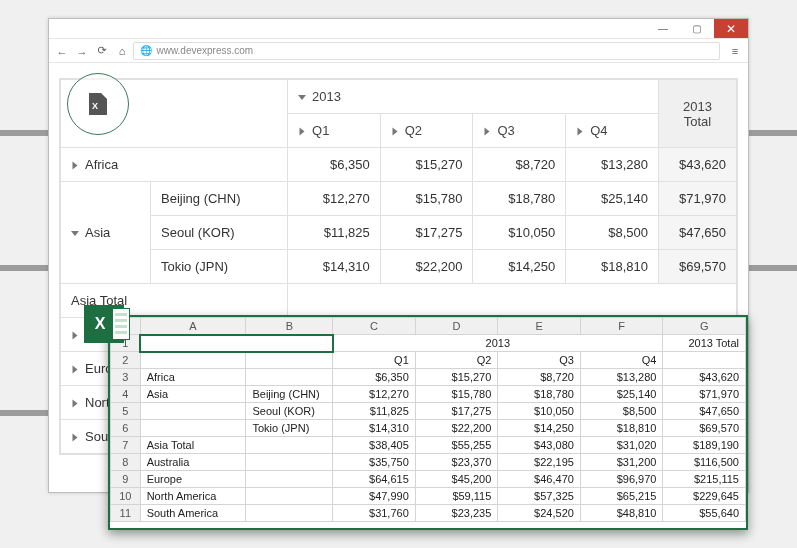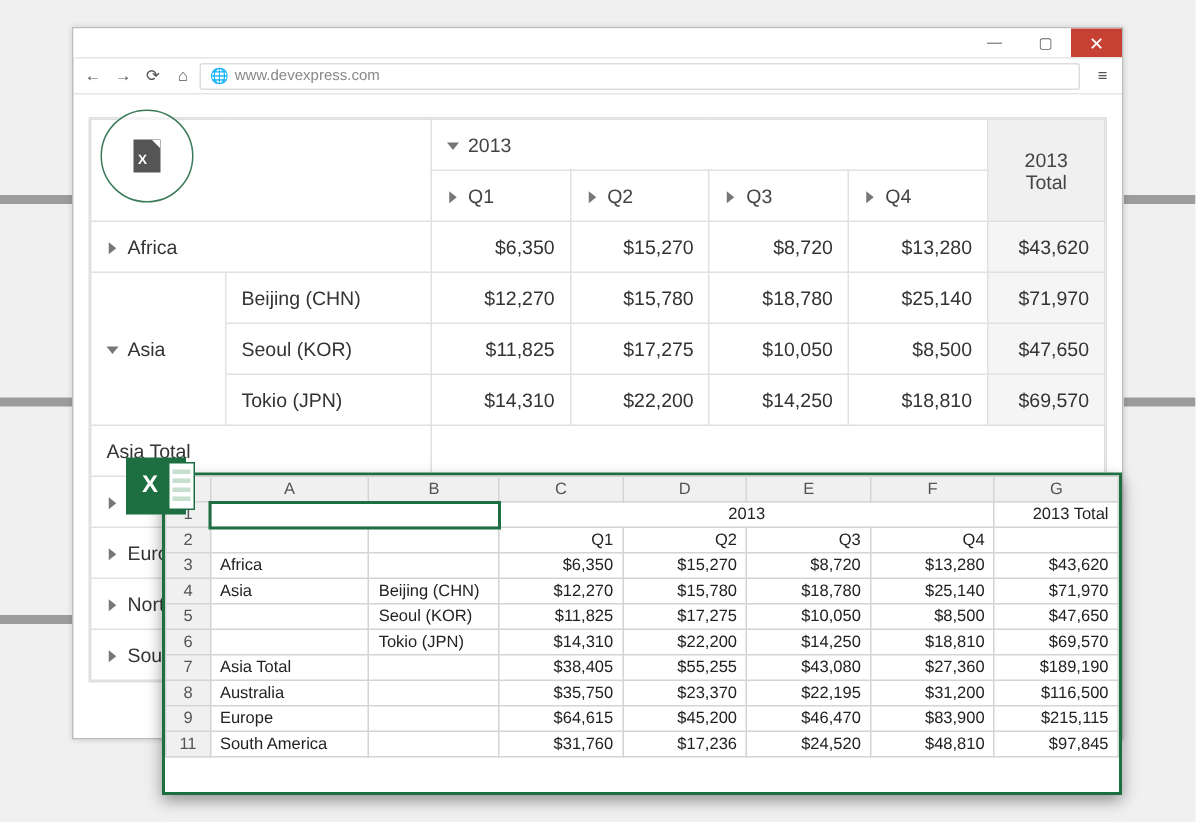--- a/index.html
+++ b/index.html
@@ -424,48 +424,58 @@
           <td class="num">$18,810</td>
           <td class="num">$69,570</td>
         </tr>
       <tr>
           <td class="rownum">7</td>
           <td class="txt">Asia Total</td>
           <td class="txt"></td>
           <td class="num">$38,405</td>
           <td class="num">$55,255</td>
           <td class="num">$43,080</td>
-          <td class="num">$27,360</td>
+          <td class="num">$31,020</td>
           <td class="num">$189,190</td>
         </tr>
       <tr>
           <td class="rownum">8</td>
           <td class="txt">Australia</td>
           <td class="txt"></td>
           <td class="num">$35,750</td>
           <td class="num">$23,370</td>
           <td class="num">$22,195</td>
           <td class="num">$31,200</td>
           <td class="num">$116,500</td>
         </tr>
       <tr>
           <td class="rownum">9</td>
           <td class="txt">Europe</td>
           <td class="txt"></td>
           <td class="num">$64,615</td>
           <td class="num">$45,200</td>
           <td class="num">$46,470</td>
-          <td class="num">$83,900</td>
+          <td class="num">$96,970</td>
           <td class="num">$215,115</td>
+        </tr>
+      <tr>
+          <td class="rownum">10</td>
+          <td class="txt">North America</td>
+          <td class="txt"></td>
+          <td class="num">$47,990</td>
+          <td class="num">$59,115</td>
+          <td class="num">$57,325</td>
+          <td class="num">$65,215</td>
+          <td class="num">$229,645</td>
         </tr>
       <tr>
           <td class="rownum">11</td>
           <td class="txt">South America</td>
           <td class="txt"></td>
           <td class="num">$31,760</td>
-          <td class="num">$17,236</td>
+          <td class="num">$23,235</td>
           <td class="num">$24,520</td>
           <td class="num">$48,810</td>
-          <td class="num">$97,845</td>
+          <td class="num">$55,640</td>
         </tr>
     </tbody>
   </table>
 </div>
 
 </body></html>

